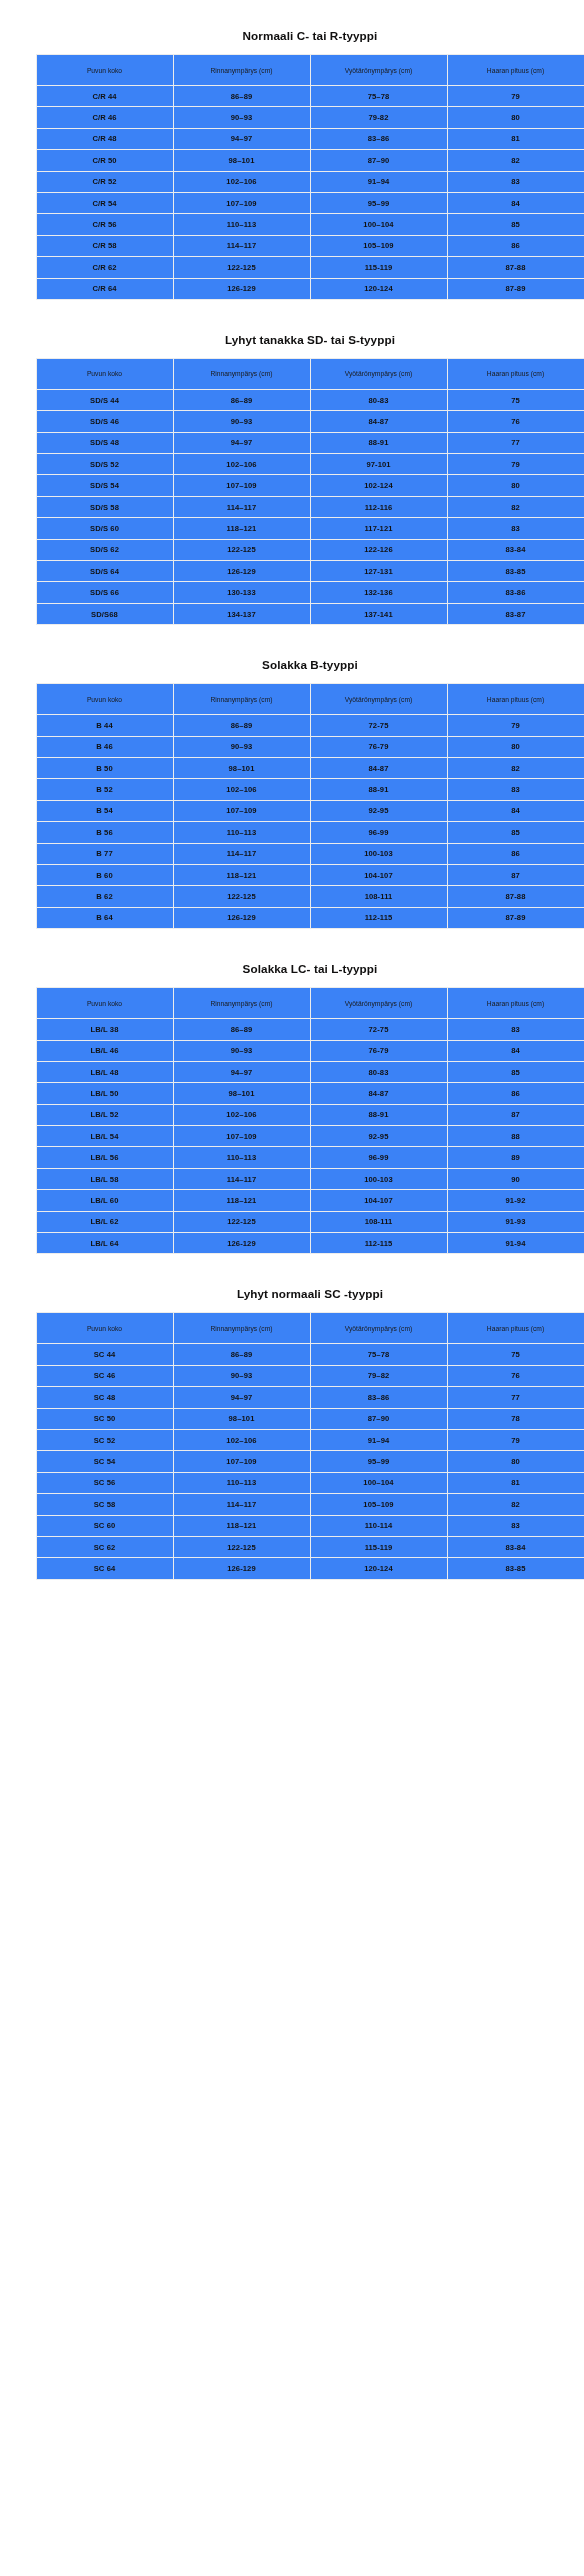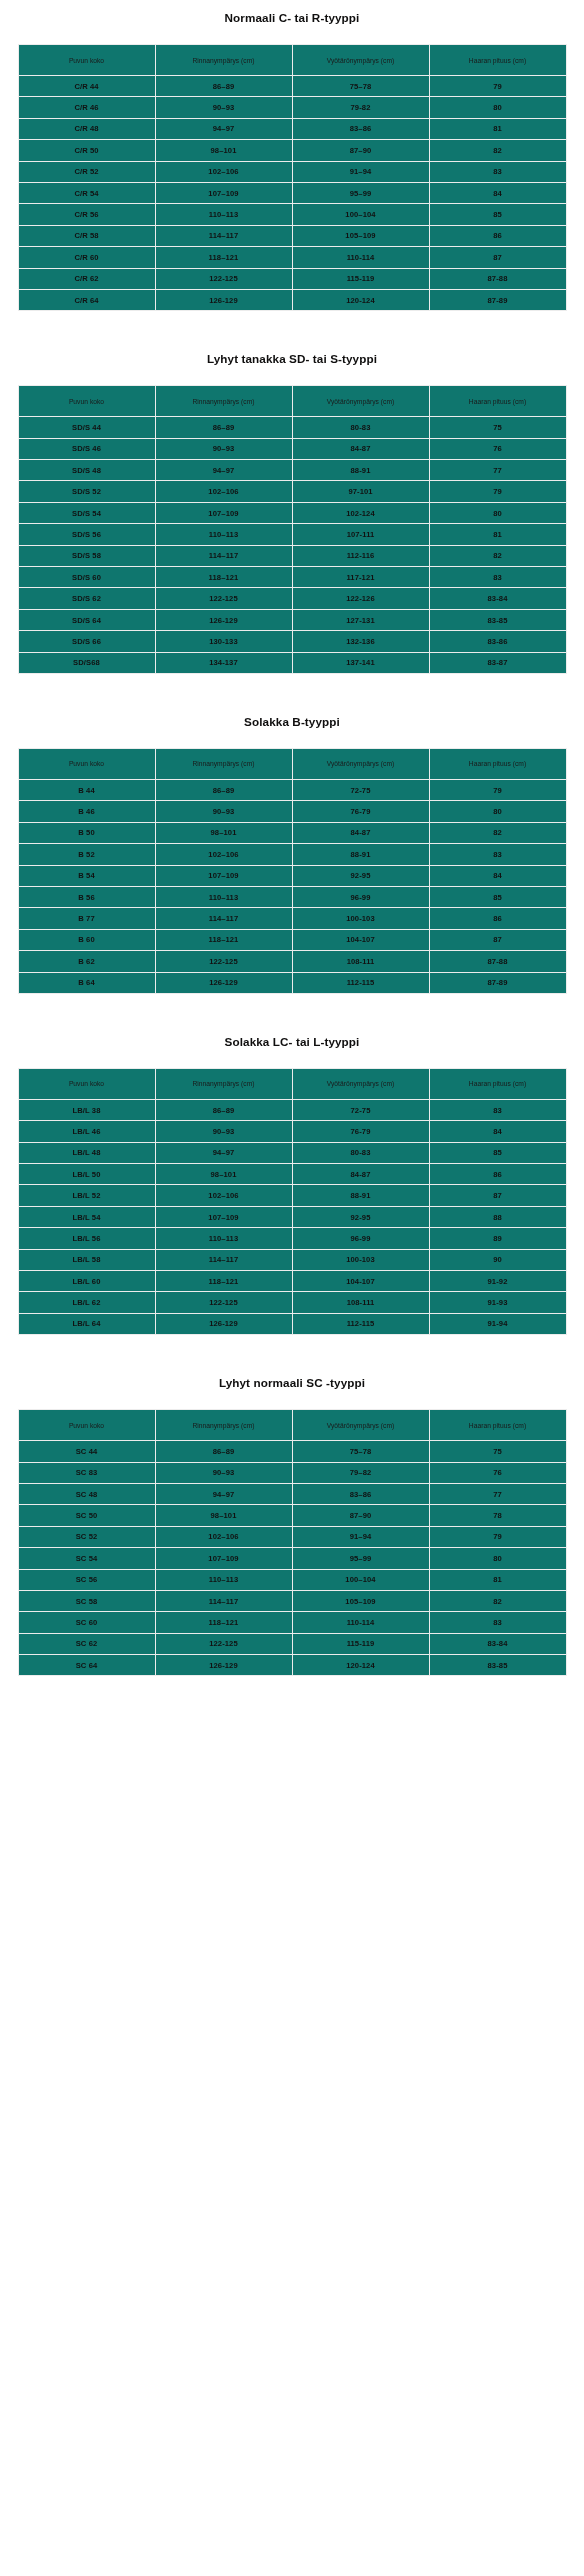--- a/index.html
+++ b/index.html
@@ -10,21 +10,21 @@
   }
   body {
     width: 584px;
     min-height: 2576px;
     font-family: "Liberation Sans", sans-serif;
     color: #111111;
     -webkit-font-smoothing: antialiased;
   }
   .page {
     width: 584px;
-    padding: 0;
+    padding: 18px;
   }
   .section {
     width: 584px;
   }
   .section-title {
     text-align: center;
     font-size: 11.7px;
     font-weight: bold;
     color: #100f0f;
     letter-spacing: 0.1px;
@@ -36,25 +36,25 @@
     height: 37px;
     display: flex;
     align-items: center;
     justify-content: center;
   }
   .title-slot.first {
     height: 36px;
   }
   .size-table {
     width: 547px;
-    margin: 8px auto;
+    margin: 0 auto;
     border-collapse: collapse;
     table-layout: fixed;
     border: 0.6px solid #ececec;
-    background: #0f766e;
+    background: #3b82f6;
   }
   .size-table col.c1 { width: 137px; }
   .size-table col.c2 { width: 137px; }
   .size-table col.c3 { width: 137px; }
   .size-table col.c4 { width: 137px; }
 
   .size-table th,
   .size-table td {
     border-right: 0.6px solid #ececec;
     border-bottom: 0.6px solid #ececec;
@@ -154,26 +154,20 @@
               <td>100–104</td>
               <td>85</td>
             </tr>
             <tr>
               <td>C/R 58</td>
               <td>114–117</td>
               <td>105–109</td>
               <td>86</td>
             </tr>
             <tr>
-              <td>C/R 60</td>
-              <td>118–121</td>
-              <td>110-114</td>
-              <td>87</td>
-            </tr>
-            <tr>
               <td>C/R 62</td>
               <td>122-125</td>
               <td>115-119</td>
               <td>87-88</td>
             </tr>
             <tr>
               <td>C/R 64</td>
               <td>126-129</td>
               <td>120-124</td>
               <td>87-89</td>
@@ -226,26 +220,20 @@
               <td>97-101</td>
               <td>79</td>
             </tr>
             <tr>
               <td>SD/S 54</td>
               <td>107–109</td>
               <td>102-124</td>
               <td>80</td>
             </tr>
             <tr>
-              <td>SD/S 56</td>
-              <td>110–113</td>
-              <td>107-111</td>
-              <td>81</td>
-            </tr>
-            <tr>
               <td>SD/S 58</td>
               <td>114–117</td>
               <td>112-116</td>
               <td>82</td>
             </tr>
             <tr>
               <td>SD/S 60</td>
               <td>118–121</td>
               <td>117-121</td>
               <td>83</td>
@@ -472,21 +460,21 @@
             </tr>
           </thead>
           <tbody>
             <tr>
               <td>SC 44</td>
               <td>86–89</td>
               <td>75–78</td>
               <td>75</td>
             </tr>
             <tr>
-              <td>SC 83</td>
+              <td>SC 46</td>
               <td>90–93</td>
               <td>79–82</td>
               <td>76</td>
             </tr>
             <tr>
               <td>SC 48</td>
               <td>94–97</td>
               <td>83–86</td>
               <td>77</td>
             </tr>

